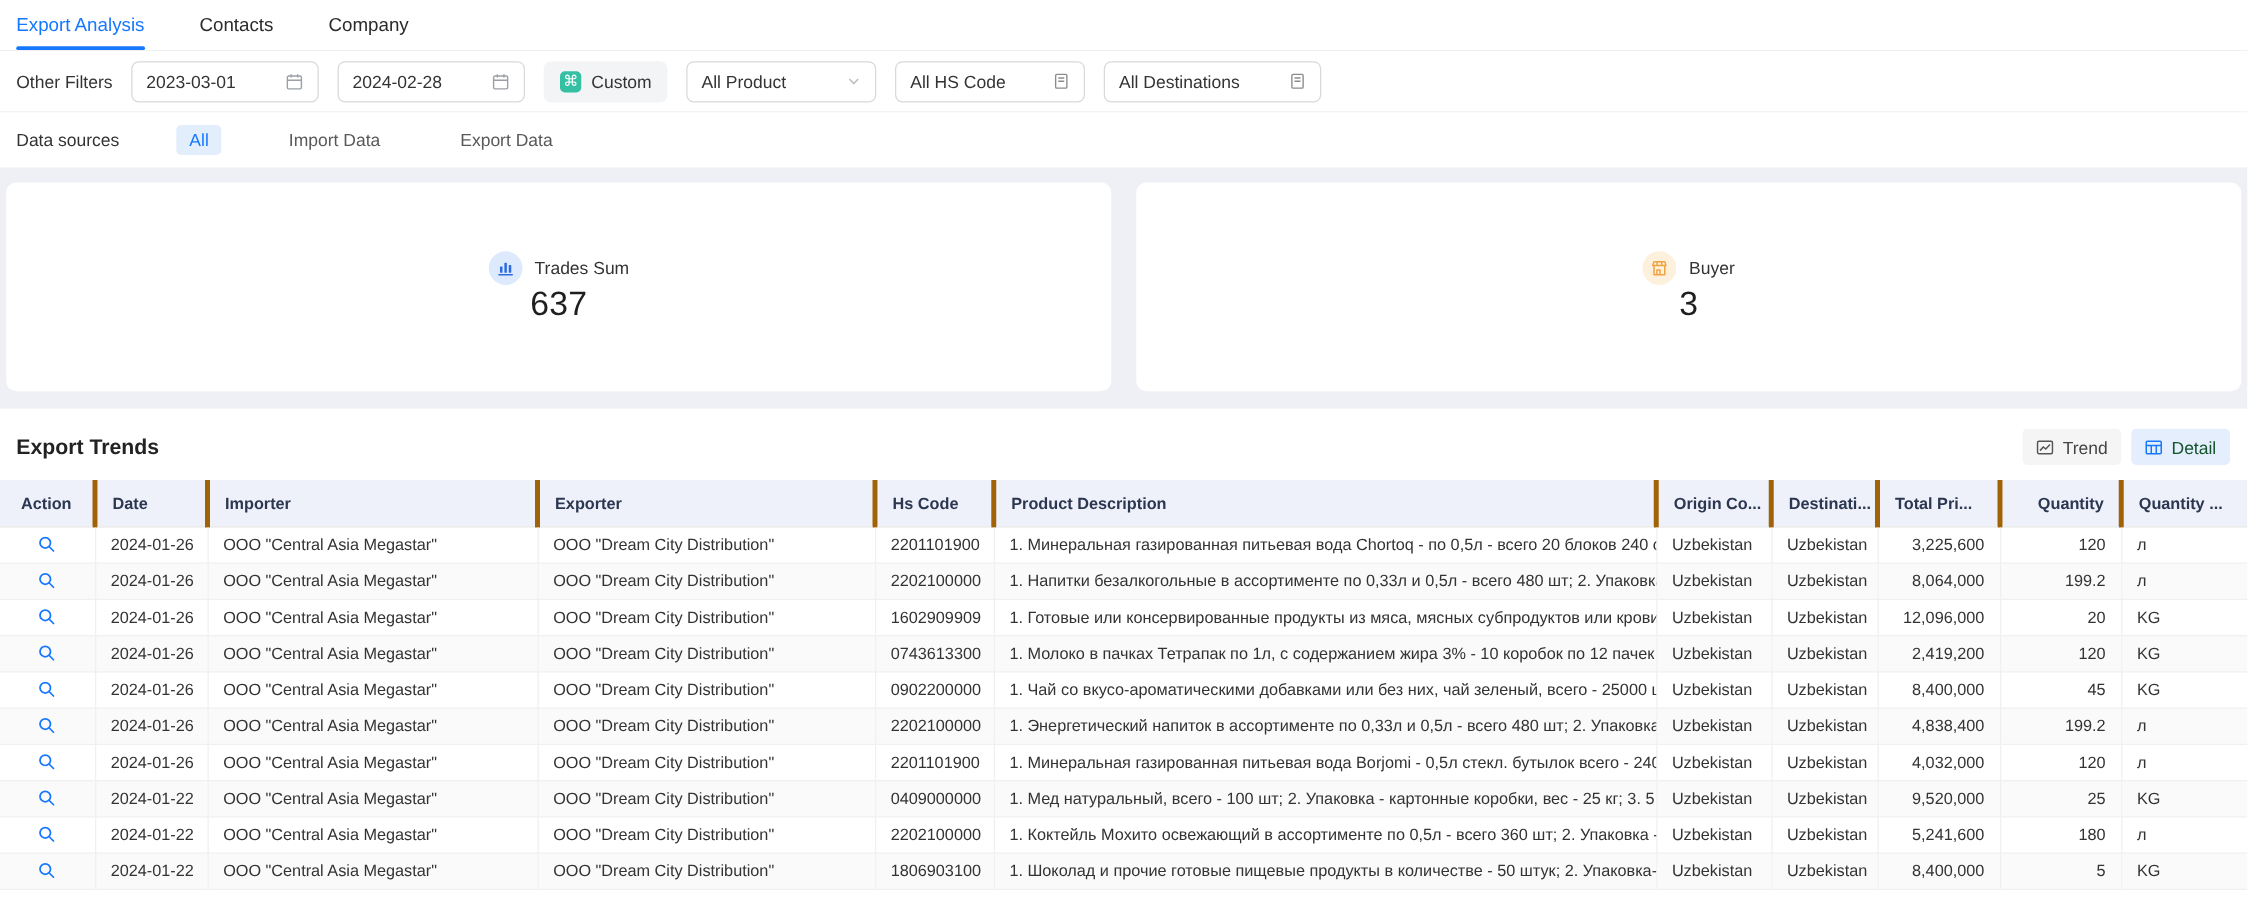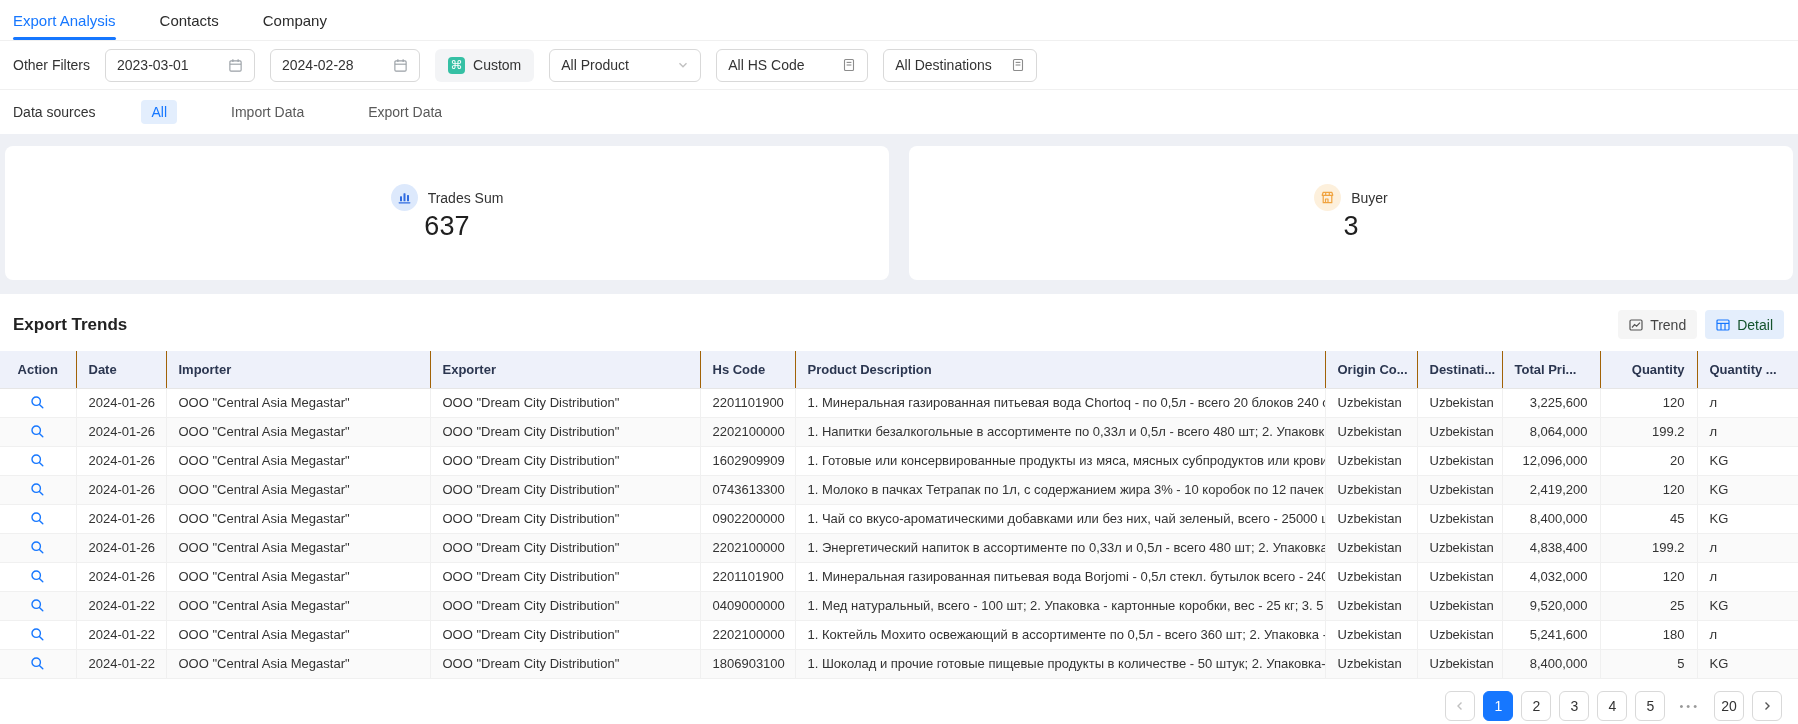--- a/index.html
+++ b/index.html
@@ -18,52 +18,52 @@
   .tab.active::after { content:""; position:absolute; left:0; right:0; bottom:0; height:3px; background:#1677ff; border-radius:2px; }
 
   
   .filters { display:flex; align-items:center; height:49px; padding:0 13px; gap:15px; border-bottom:1px solid #f0f0f0; background:#fff; }
   .filters .flabel { color:#333; }
   .ctl { display:flex; align-items:center; justify-content:space-between; height:33px; border:1px solid #d9d9d9; border-radius:6px; background:#fff; padding:0 11px; cursor:pointer; }
   .ctl .val { color:#333; }
   .w-date { width:150px; }
   .w-prod { width:152px; }
   .w-hs   { width:152px; }
-  .w-dest { width:154px; }
+  .w-dest { width:174px; }
   .btn-custom { display:flex; align-items:center; gap:8px; height:33px; padding:0 13px; background:#f3f4f6; border-radius:6px; cursor:pointer; }
   .cmd-badge { width:17px; height:17px; border-radius:4px; background:#35c0a4; color:#fff; font-size:12px; line-height:17px; text-align:center; }
 
   
   .datasources { display:flex; align-items:center; height:44px; padding:0 13px; background:#fff; }
   .ds-label { color:#333; margin-right:46px; }
   .ds-opt { color:#595959; margin-right:44px; cursor:pointer; padding:4px 10px; border-radius:4px; }
   .ds-opt.active { color:#1677ff; background:#e3eefd; }
 
   
-  .cards-band { background:#eef0f5; padding:12px 5px 14px; display:flex; gap:20px; height:160px; }
+  .cards-band { background:#eef0f5; padding:12px 5px 14px; display:flex; gap:20px; height:193px; }
   .card { flex:1; background:#fff; border-radius:8px; display:flex; flex-direction:column; align-items:center; justify-content:center; }
   .card-head { display:flex; align-items:center; gap:10px; }
   .icon-circle { width:27px; height:27px; border-radius:50%; display:flex; align-items:center; justify-content:center; }
   .ic-blue { background:#dde9fc; }
   .ic-orange { background:#fdf0dc; }
   .ic-teal { background:#def7f5; }
   .card-label { font-size:14px; color:#333; }
   .card-value { margin-top:0; font-size:27px; color:#1f1f1f; font-weight:500; letter-spacing:.2px; }
 
   
   .section-head { display:flex; align-items:center; justify-content:space-between; padding:16px 14px 12px 13px; background:#fff; }
   .section-title { font-size:17px; font-weight:700; color:#222; }
   .view-btns { display:flex; gap:8px; }
   .btn-view { display:flex; align-items:center; gap:7px; height:29px; padding:0 11px; border-radius:4px; background:#f5f5f5; color:#444; font-size:14px; cursor:pointer; }
   .btn-view.active { background:#e4eefc; color:#14532d; }
 
   
   table { width:1798px; border-collapse:collapse; table-layout:fixed; font-size:13px; }
   thead th { background:#eef1fa; color:#2b3650; font-weight:700; height:37px; padding:0 12px; text-align:left;
-             border-right:1px solid #a16207; border-bottom:1px solid #e6e6e6; white-space:nowrap; overflow:hidden; }
+             border-right:4px solid #a16207; border-bottom:1px solid #e6e6e6; white-space:nowrap; overflow:hidden; }
   thead th:last-child { border-right:none; }
   tbody td { height:29px; padding:0 12px; border-right:1px solid #f0f0f0; border-bottom:1px solid #f0f0f0;
              white-space:nowrap; overflow:hidden; color:#333; background:#fff; }
   tbody td:last-child { border-right:none; }
   tr.even td { background:#fafafa; }
   th.t-center, td.t-center { text-align:center; }
   th.t-right,  td.t-right  { text-align:right; }
   td.c-action { cursor:pointer; }
   td.c-action svg { margin:0 auto; }
 

